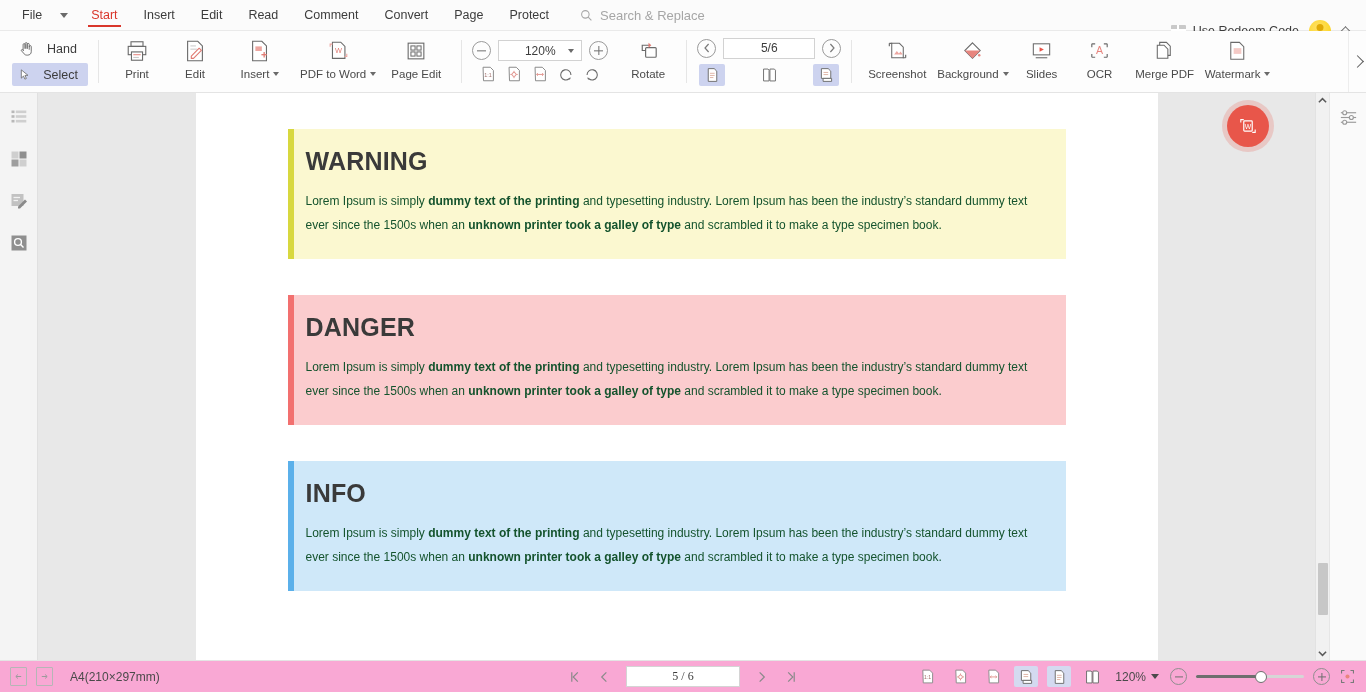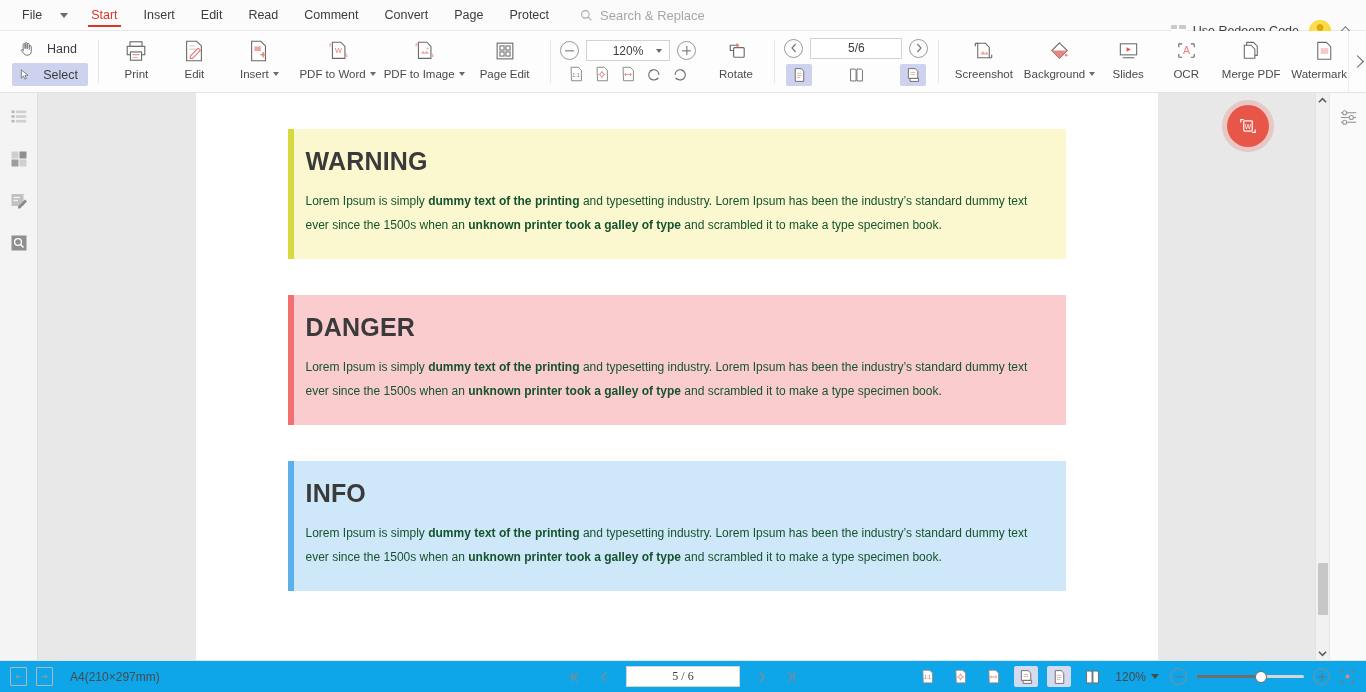--- a/index.html
+++ b/index.html
@@ -207,21 +207,21 @@
     display: flex; flex-direction: column; align-items: center; padding-top: 12px;
   }
   .fab {
     position: absolute; width: 42px; height: 42px; border-radius: 50%;
     background: #e8564a; box-shadow: 0 0 0 5px rgba(232,86,74,0.22);
     display: flex; align-items: center; justify-content: center;
   }
 
   
   .statusbar {
-    height: 32px; min-height: 32px; background: #0ea5e9;
+    height: 32px; min-height: 32px; background: #f9a8d4;
     border-top: 1px solid #e4e4e4; display: flex; align-items: center;
     position: relative; padding: 0 10px;
   }
   .sb-left { display: flex; align-items: center; gap: 9px; }
   .sb-pgico {
     width: 17px; height: 19px; border: 1.2px solid #b6b6b6; border-radius: 1px;
     display: flex; align-items: center; justify-content: center;
   }
   .sb-size { font-size: 12px; color: #4a4a4a; margin-left: 8px; }
   .sb-center {
@@ -384,35 +384,20 @@
             <path d="M7 5.5H4.5v3" fill="none" stroke="#eda6a0" stroke-width="1.2"></path>
             <path d="M20 19h2.5v-3" fill="none" stroke="#eda6a0" stroke-width="1.2"></path>
           </svg>
         </span>
         <span class="lbl lbl-caret">
           <span>PDF to Word</span>
           <i class="caret-xs"></i>
         </span>
       </div>
 
-      <div class="rb-btn wide">
-        <span class="rb-ico">
-          <svg width="24" height="24" viewBox="0 0 26 26">
-            <path d="M7 3.5h9l4.5 4.5V21H7z" fill="#fff" stroke="#6a6a6a" stroke-width="1.2"></path>
-            <path d="M9.5 16l2.5-3 2 2.3 1.8-2.2 2.7 2.9z" fill="#eda6a0"></path>
-            <circle cx="16.8" cy="10.4" r="1.1" fill="#eda6a0"></circle>
-            <path d="M7 5.5H4.5v3" fill="none" stroke="#eda6a0" stroke-width="1.2"></path>
-            <path d="M20 19h2.5v-3" fill="none" stroke="#eda6a0" stroke-width="1.2"></path>
-          </svg>
-        </span>
-        <span class="lbl lbl-caret">
-          <span>PDF to Image</span>
-          <i class="caret-xs"></i>
-        </span>
-      </div>
 
       <div class="rb-btn wide">
         <span class="rb-ico">
           <svg width="24" height="24" viewBox="0 0 26 26">
             <rect x="4.5" y="4.5" width="17" height="17" fill="none" stroke="#6a6a6a" stroke-width="1.2"></rect>
             <rect x="7.5" y="7.5" width="4.5" height="4.5" fill="none" stroke="#6a6a6a" stroke-width="1.1"></rect>
             <rect x="14" y="7.5" width="4.5" height="4.5" fill="none" stroke="#6a6a6a" stroke-width="1.1"></rect>
             <rect x="7.5" y="14" width="4.5" height="4.5" fill="none" stroke="#6a6a6a" stroke-width="1.1"></rect>
             <rect x="14" y="14" width="4.5" height="4.5" fill="none" stroke="#6a6a6a" stroke-width="1.1"></rect>
           </svg>

